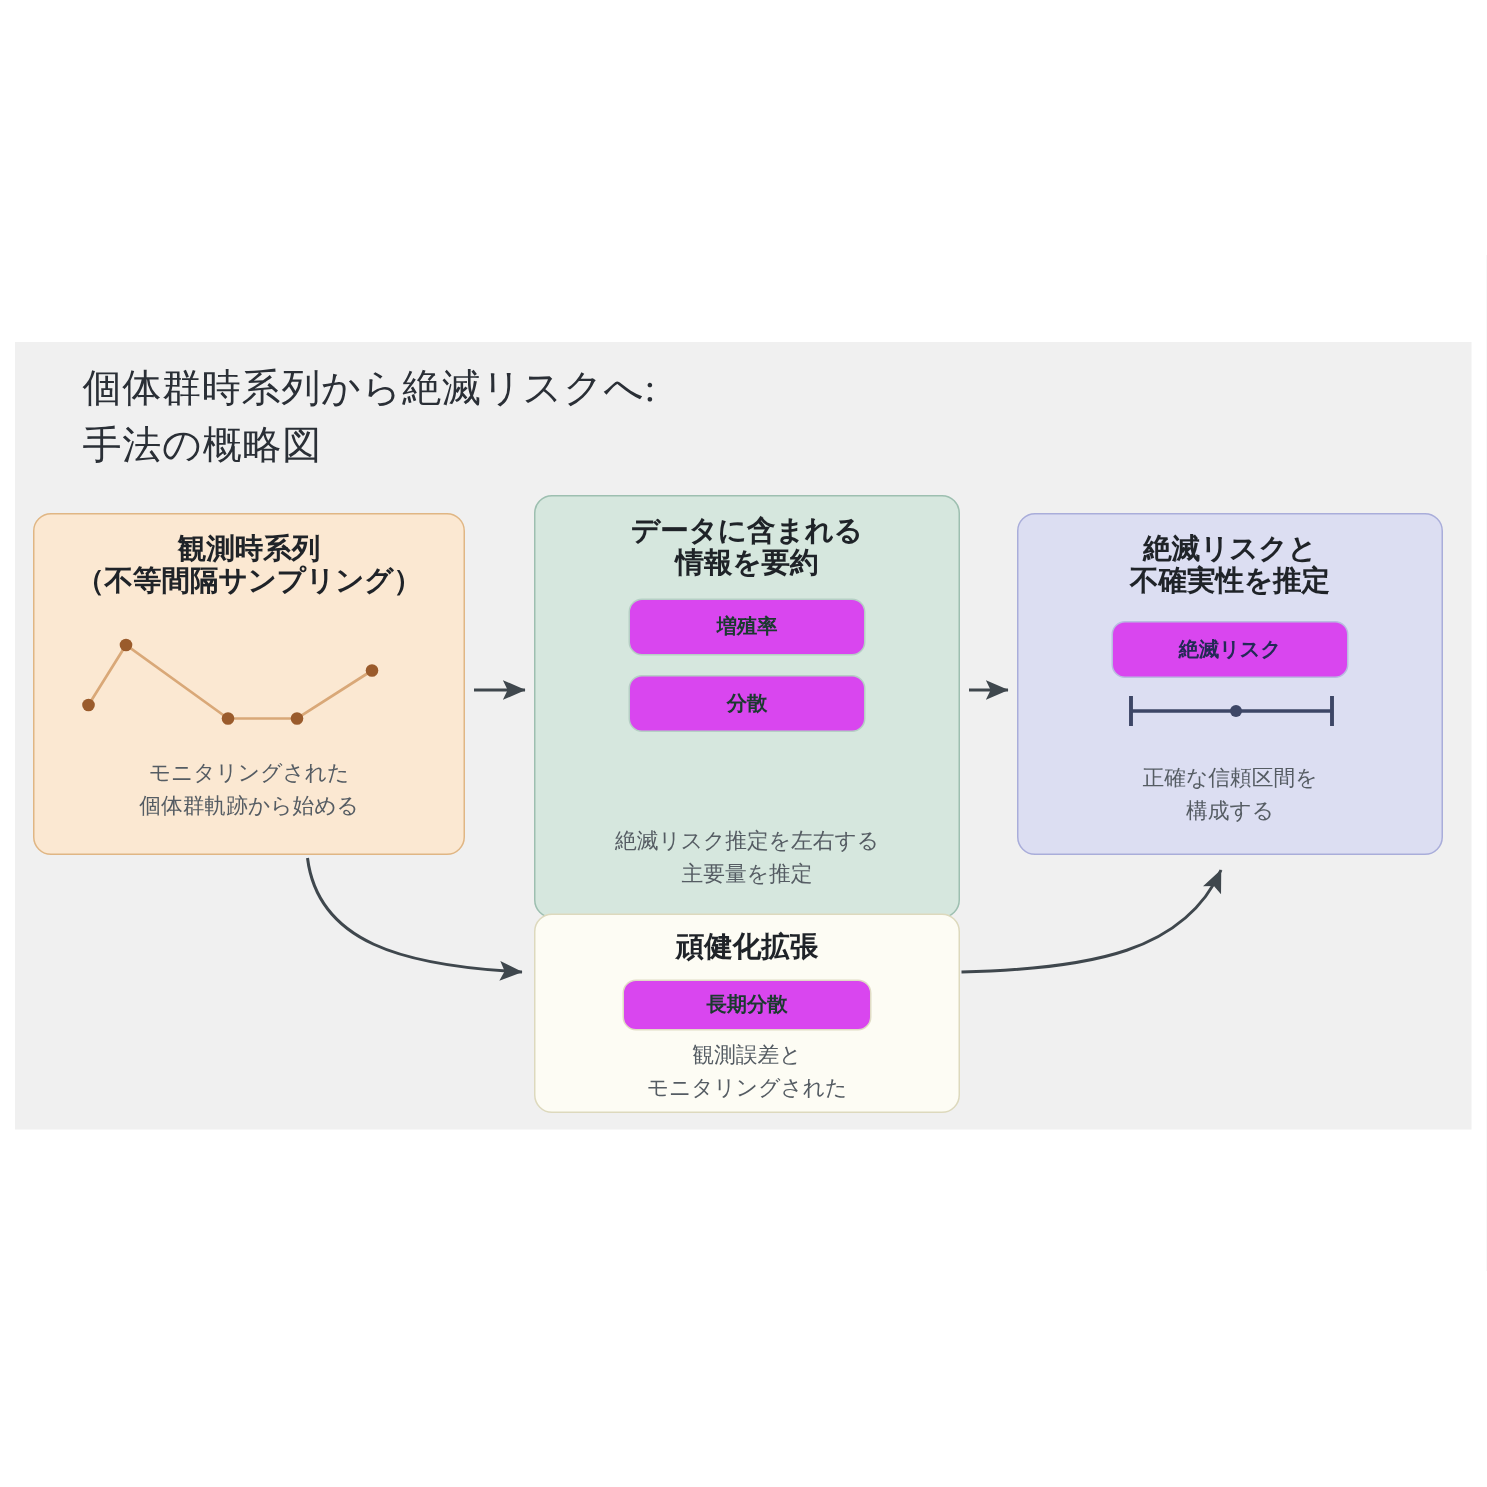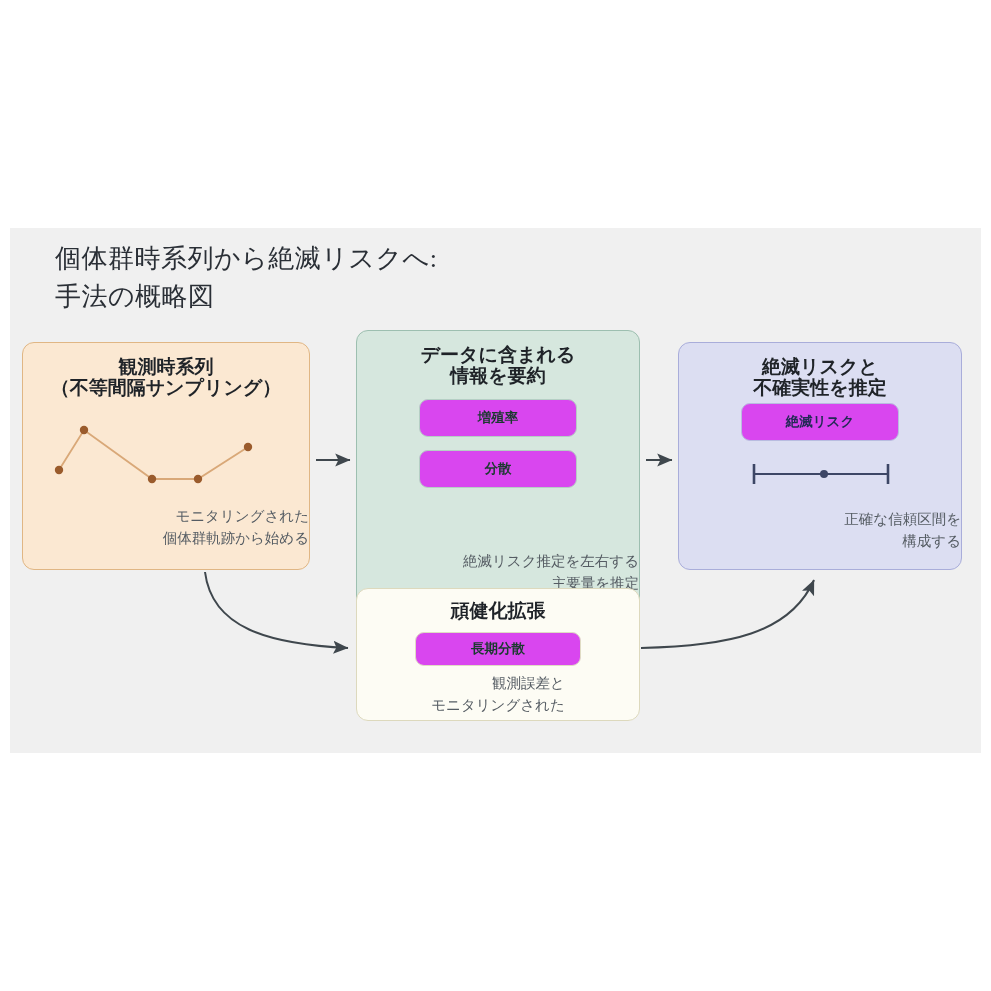--- a/index.html
+++ b/index.html
@@ -36,21 +36,21 @@
     display:flex;flex-direction:column;align-items:center;
   }
   .node .heading{
     font-size:19px;font-weight:bold;color:#1f2328;
     text-align:center;line-height:21px;
     font-family:"DejaVu Sans","Liberation Sans",sans-serif;
   }
   .node .caption{
     font-family:Liberation Sans, sans-serif;
     font-size:14.5px;line-height:22px;color:#555c63;
-    text-align:right;
+    text-align:center;
   }
   .chip{
     box-sizing:border-box;
     background:#d946ef;
     border-radius:9px;
     display:flex;align-items:center;justify-content:center;
     font-size:13.5px;font-weight:bold;
     font-family:"DejaVu Sans","Liberation Sans",sans-serif;
   }
 
@@ -75,29 +75,29 @@
   }
   #node-sum .caption{position:absolute;left:0;right:0;bottom:17px;}
 
   
   #node-risk{
     left:678px;top:342px;width:284px;height:228px;
     background:#dcdef2;border-color:#a9adda;
   }
   #node-risk .heading{margin-top:13px;}
   #node-risk .chip{
-    width:158px;height:38px;margin-top:5px;
+    width:158px;height:38px;margin-top:16px;
     border:1.2px solid #b9bce0;color:#232a56;
   }
   #node-risk .caption{position:absolute;left:0;right:0;bottom:17px;}
   .errbar{position:absolute;left:72px;top:118px;width:140px;height:26px;}
 
   
   #node-rob{
-    left:356px;top:588px;width:284px;height:133px;
+    left:356px;top:609px;width:284px;height:133px;
     background:#fdfcf4;border-color:#ddd9bd;
   }
   #node-rob .heading{margin-top:11px;}
   #node-rob .chip{
     width:166px;height:34px;margin-top:11px;
     border:1.2px solid #e0dcc4;color:#1b3a2f;
   }
   #node-rob .caption{margin-top:6px;}
 
   

